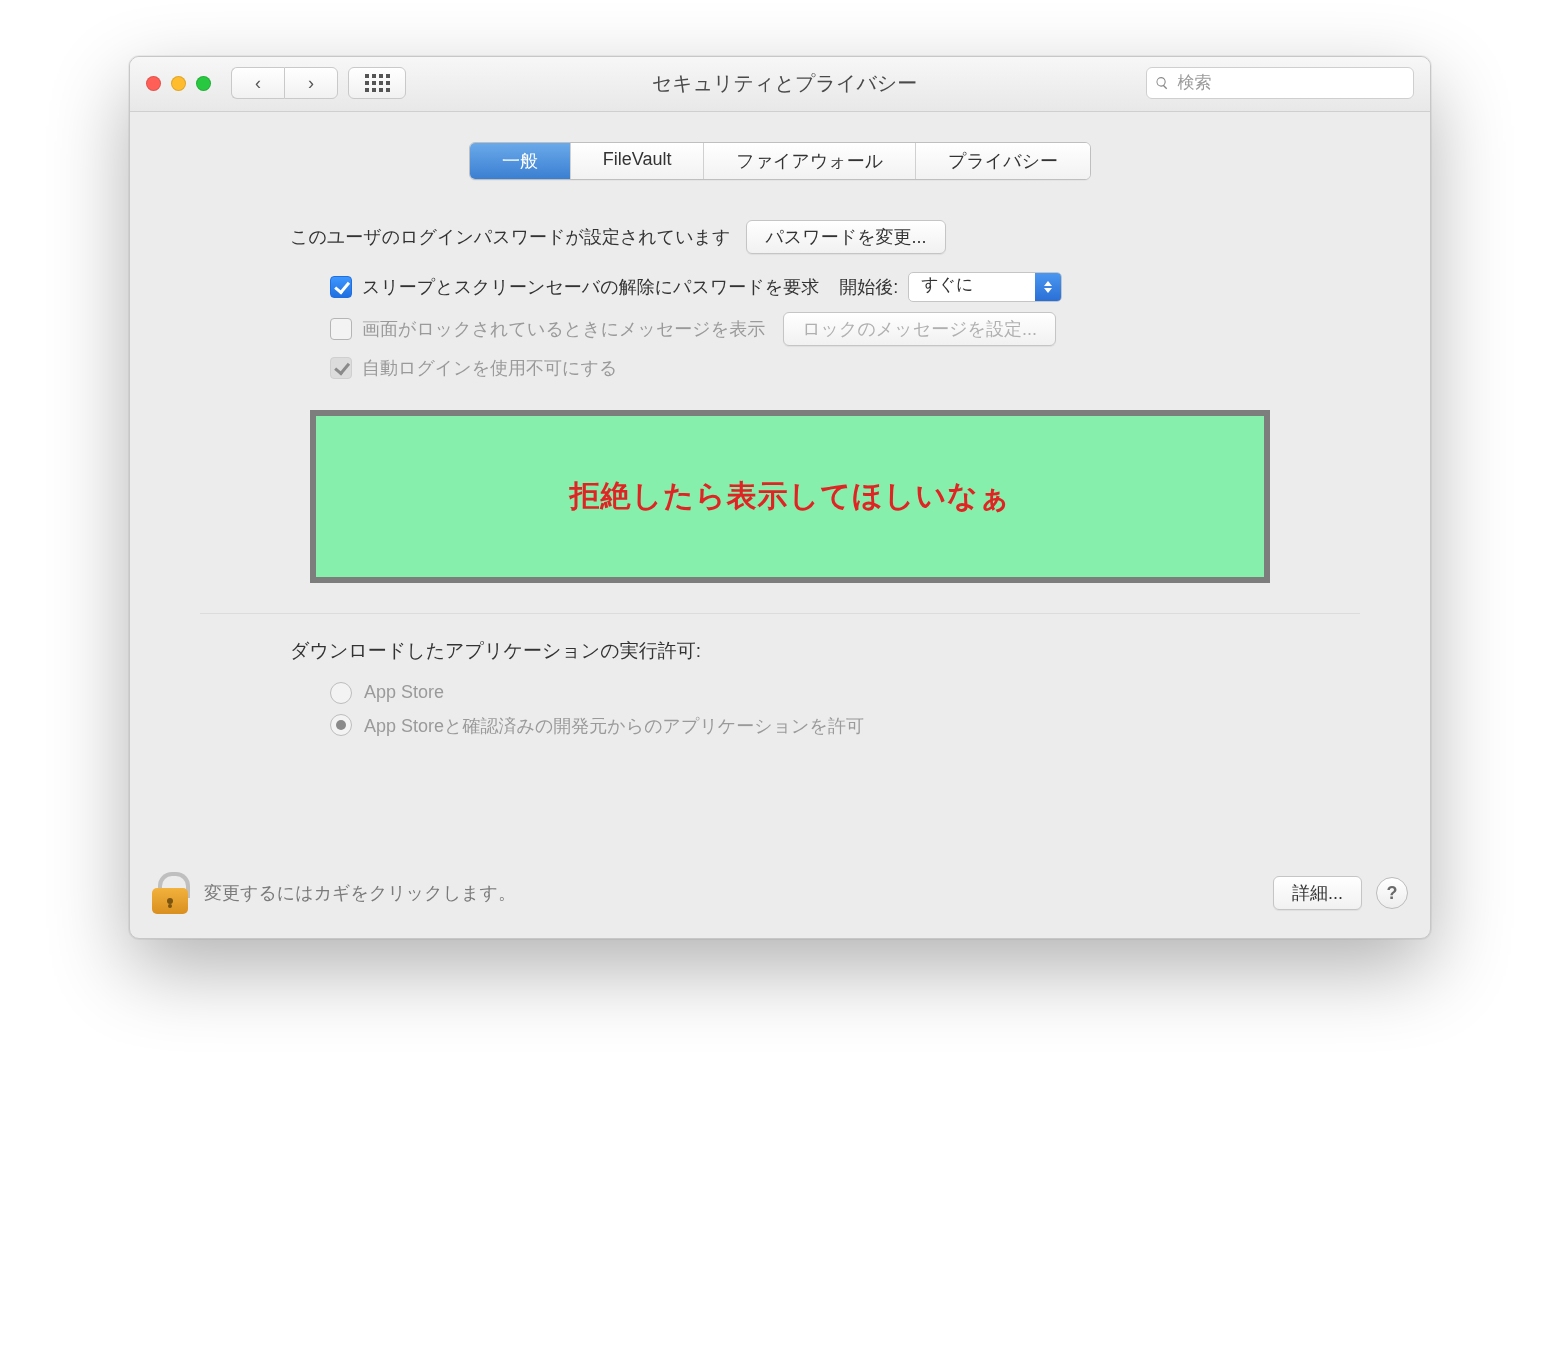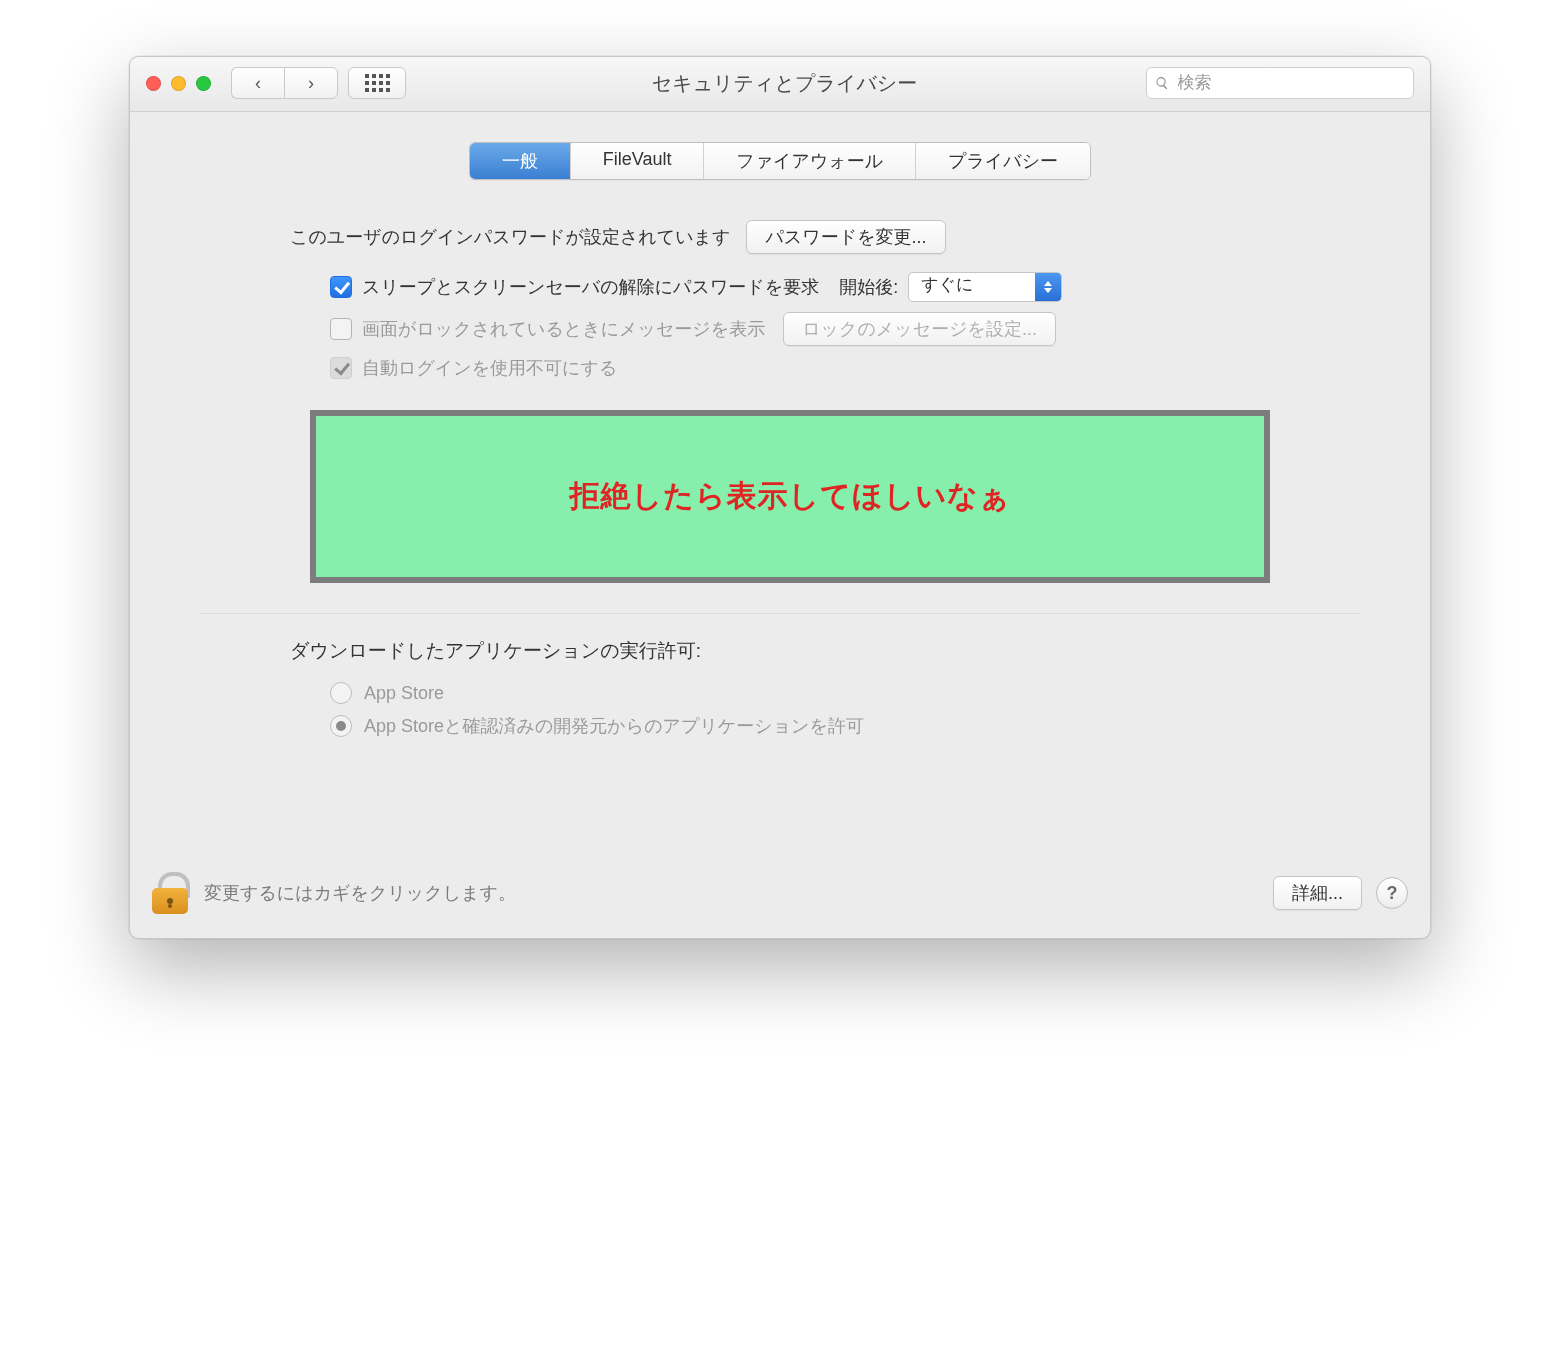--- a/index.html
+++ b/index.html
@@ -230,21 +230,21 @@
   }
 
   hr.sep {
     border:none;border-top:1px solid #dcdcdc;
     margin: 10px 20px 24px 20px;
   }
 
   .dl-section { padding-left:110px; margin-bottom:120px;}
   .dl-title { font-size:19px; margin-bottom:18px;}
   .radio-row{
-    display:flex;align-items:center;gap:12px;
+    display:flex;align-items:flex-start;gap:12px;
     padding-left:40px; margin-bottom:10px;
     color:#9a9a9a; font-size:18px;
   }
   .radio{
     width:20px;height:20px;border-radius:50%;
     border:1px solid #bdbdbd;background:#f3f3f3;
     display:inline-flex;align-items:center;justify-content:center;
     flex:0 0 20px;
   }
   .radio.selected::after{

